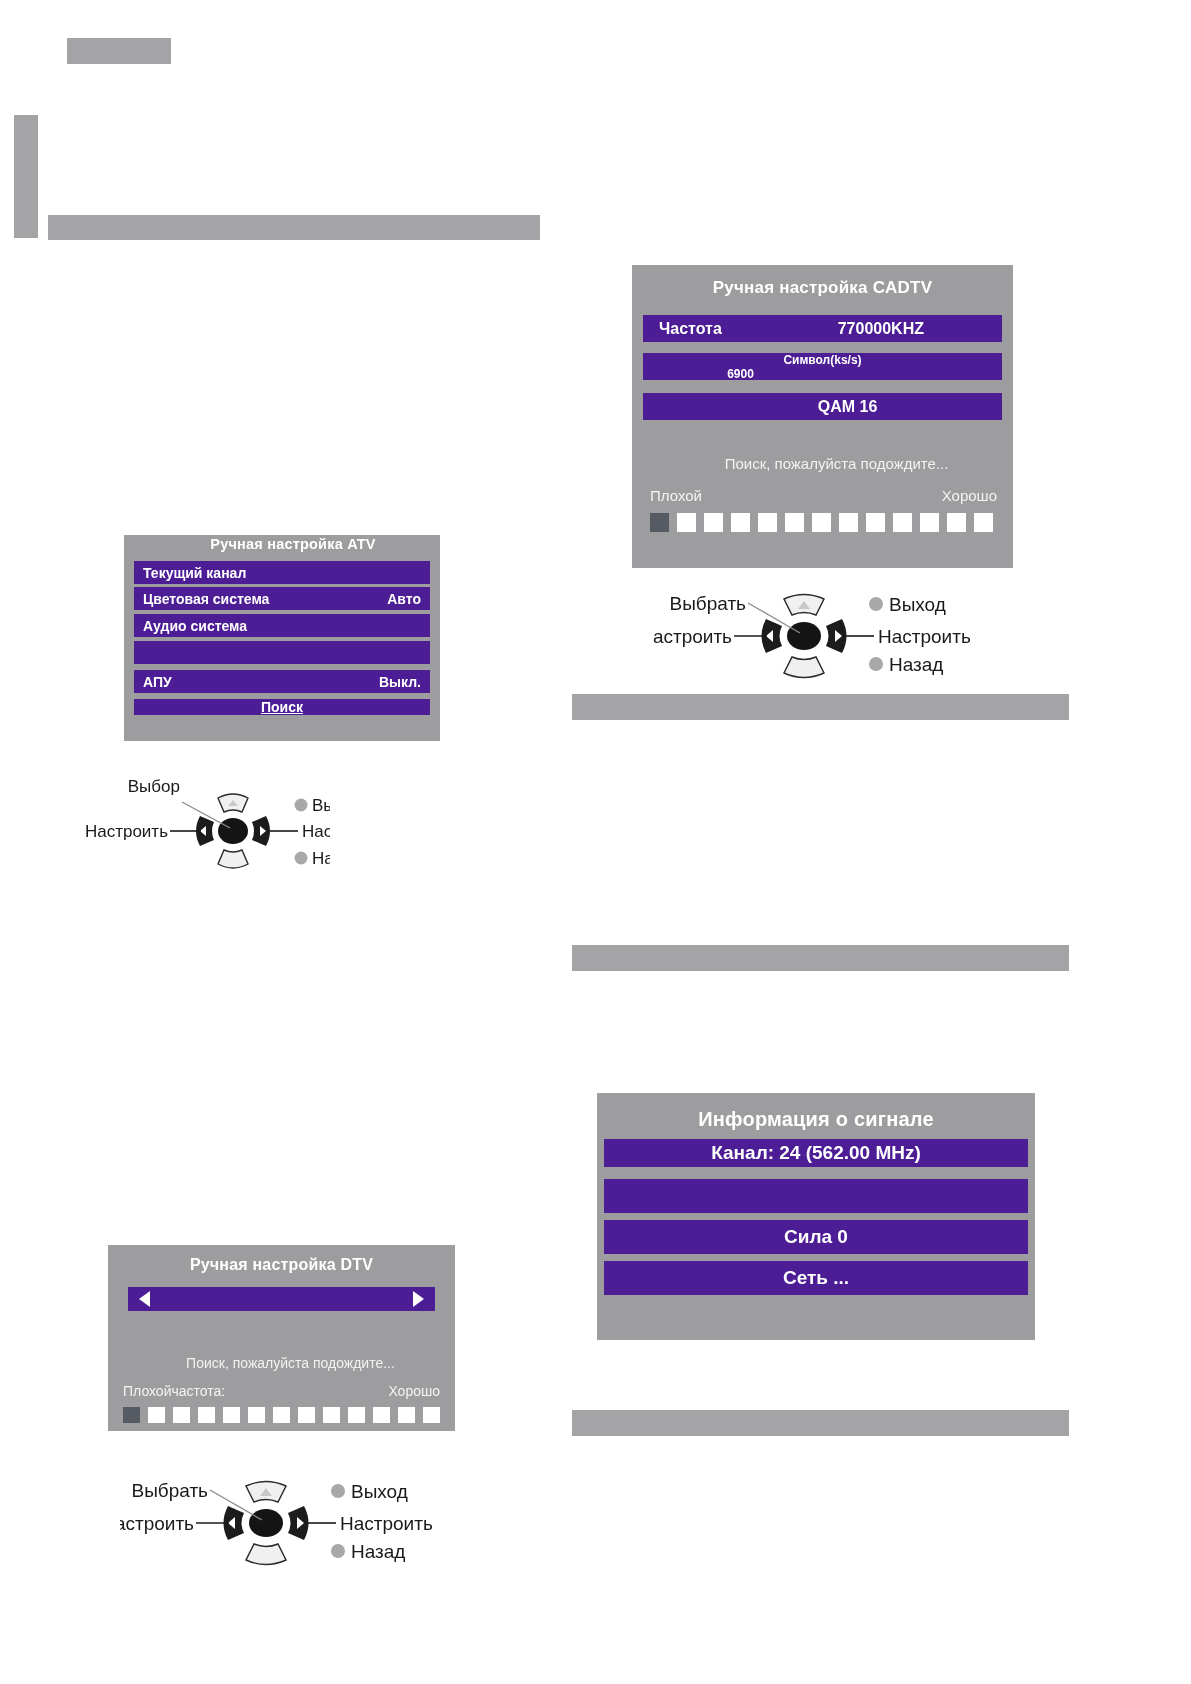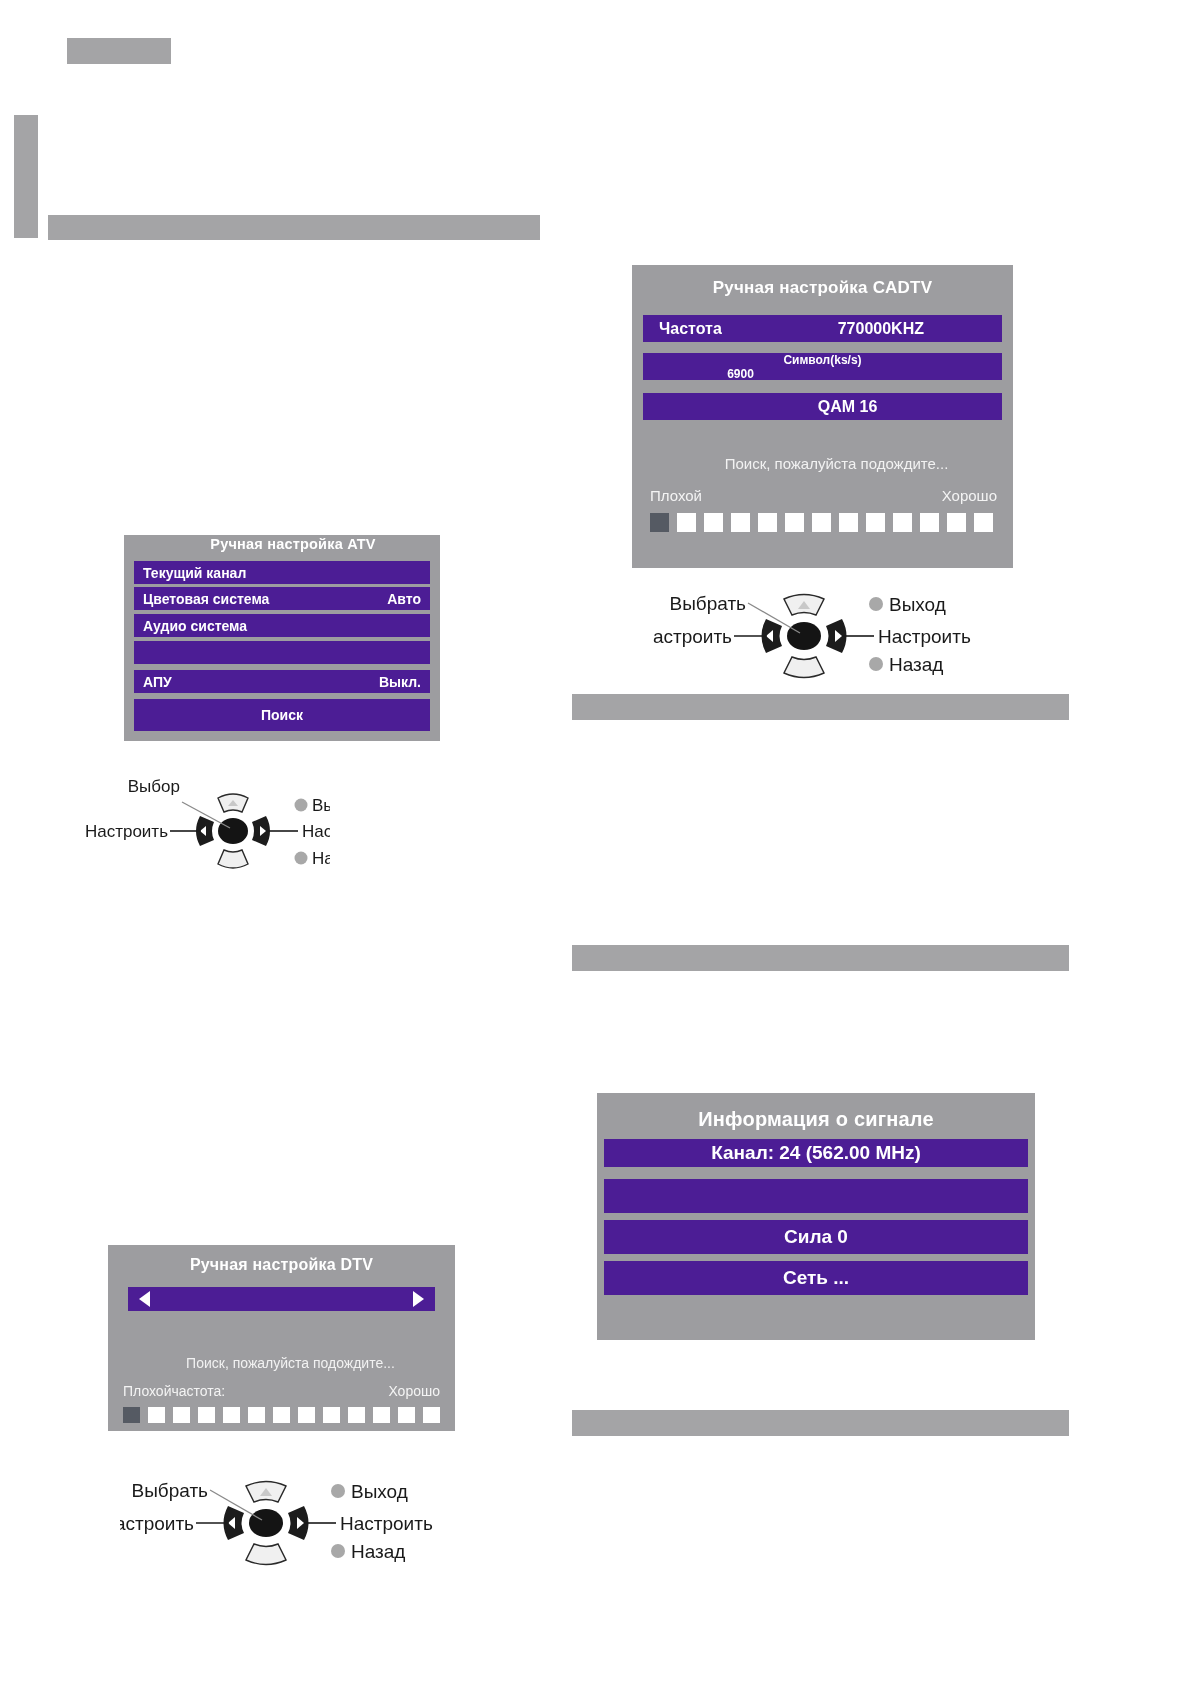--- a/index.html
+++ b/index.html
@@ -108,21 +108,21 @@
     <div class="osd-row" style="position:absolute; left:10px; top:106px; width:296px; height:23px; padding:0 9px; font-size:14px;">
       <span class="lbl"></span>
       <span class="val"></span>
     </div>
 
     <div class="osd-row" style="position:absolute; left:10px; top:135px; width:296px; height:23px; padding:4px 9px; font-size:14px;">
       <span class="lbl">АПУ</span>
       <span class="val">Выкл.</span>
     </div>
 
-    <div class="osd-row center" style="position:absolute; left:10px; top:164px; width:296px; height:32px; font-size:14px;">
+    <div class="osd-row center" style="position:absolute; left:10px; top:164px; width:296px; height:16px; font-size:14px;text-decoration:underline;">
       <span>Поиск</span>
     </div>
   </div>
 
   <div class="dpad" style="left:70px; top:772px; width:260px; height:112px;">
     <svg width="260" height="112" viewBox="0 0 260 112">
 
       <path d="M148 26 Q163 18 178 26 L172 40 Q163 36 154 40 Z" fill="#f0f0f0" stroke="#2a2a2a" stroke-width="1.4"></path>
       <polygon points="163,28 168,34 158,34" fill="#c8c8c8"></polygon>
 

